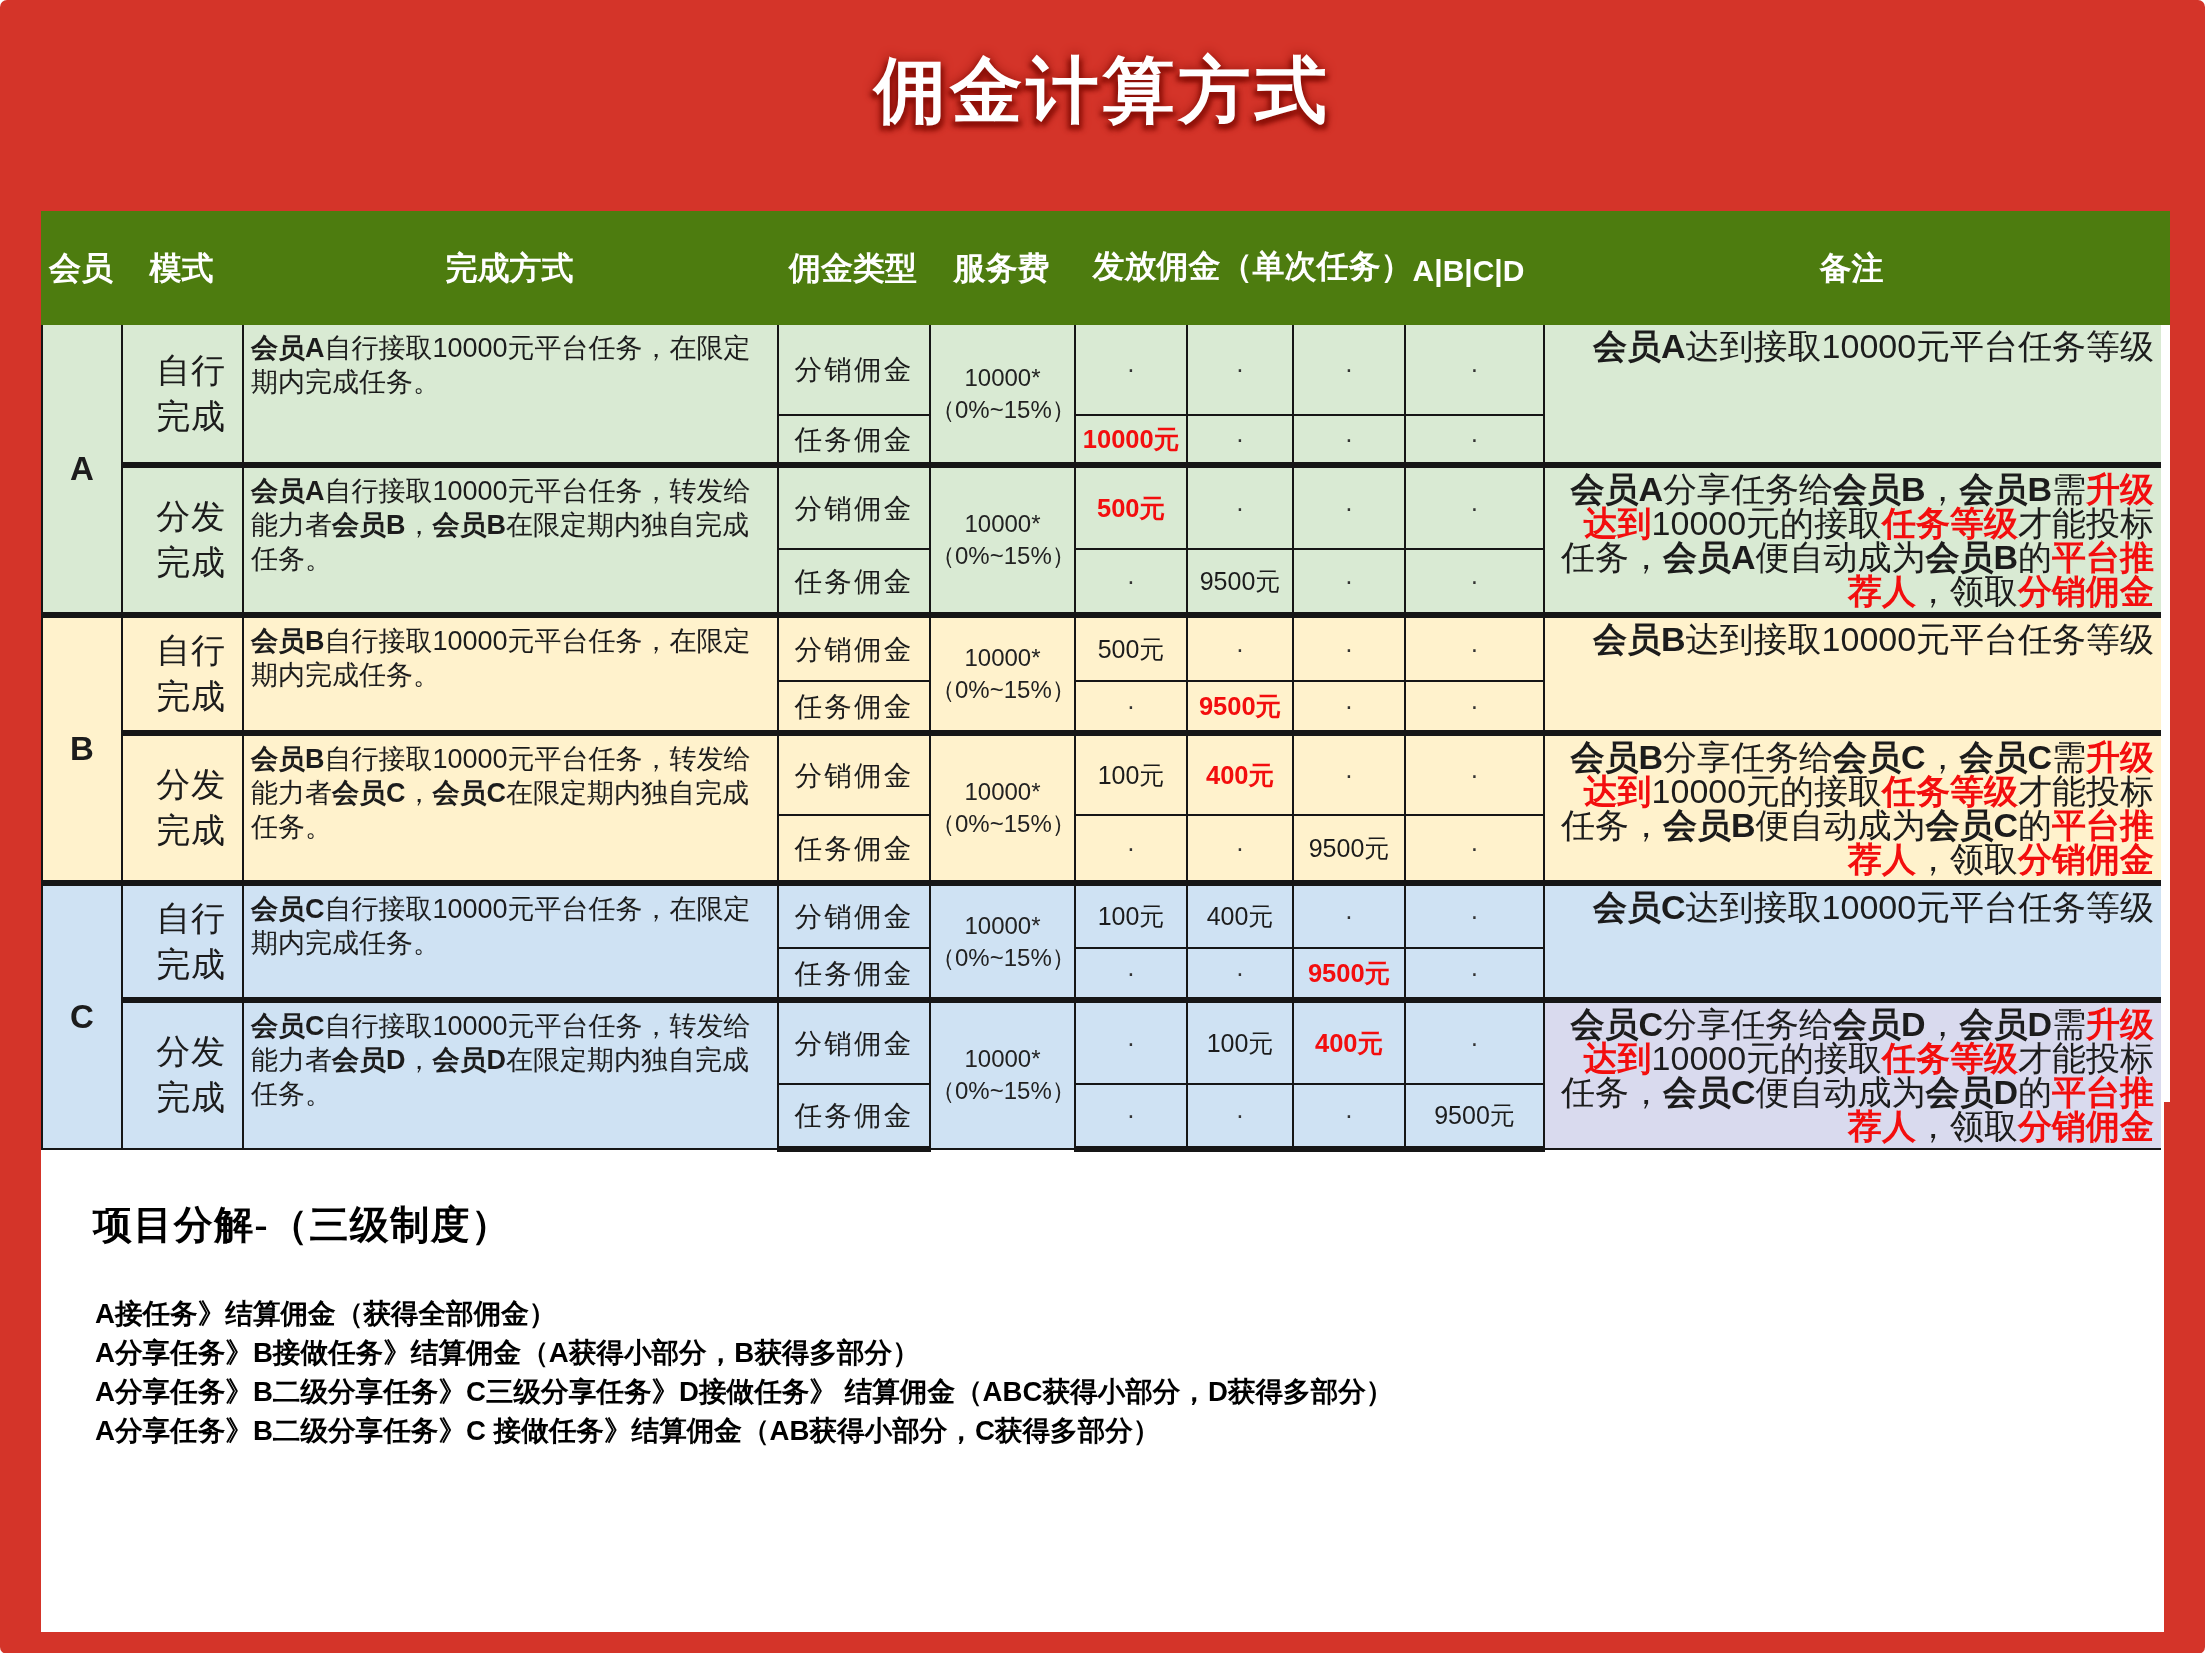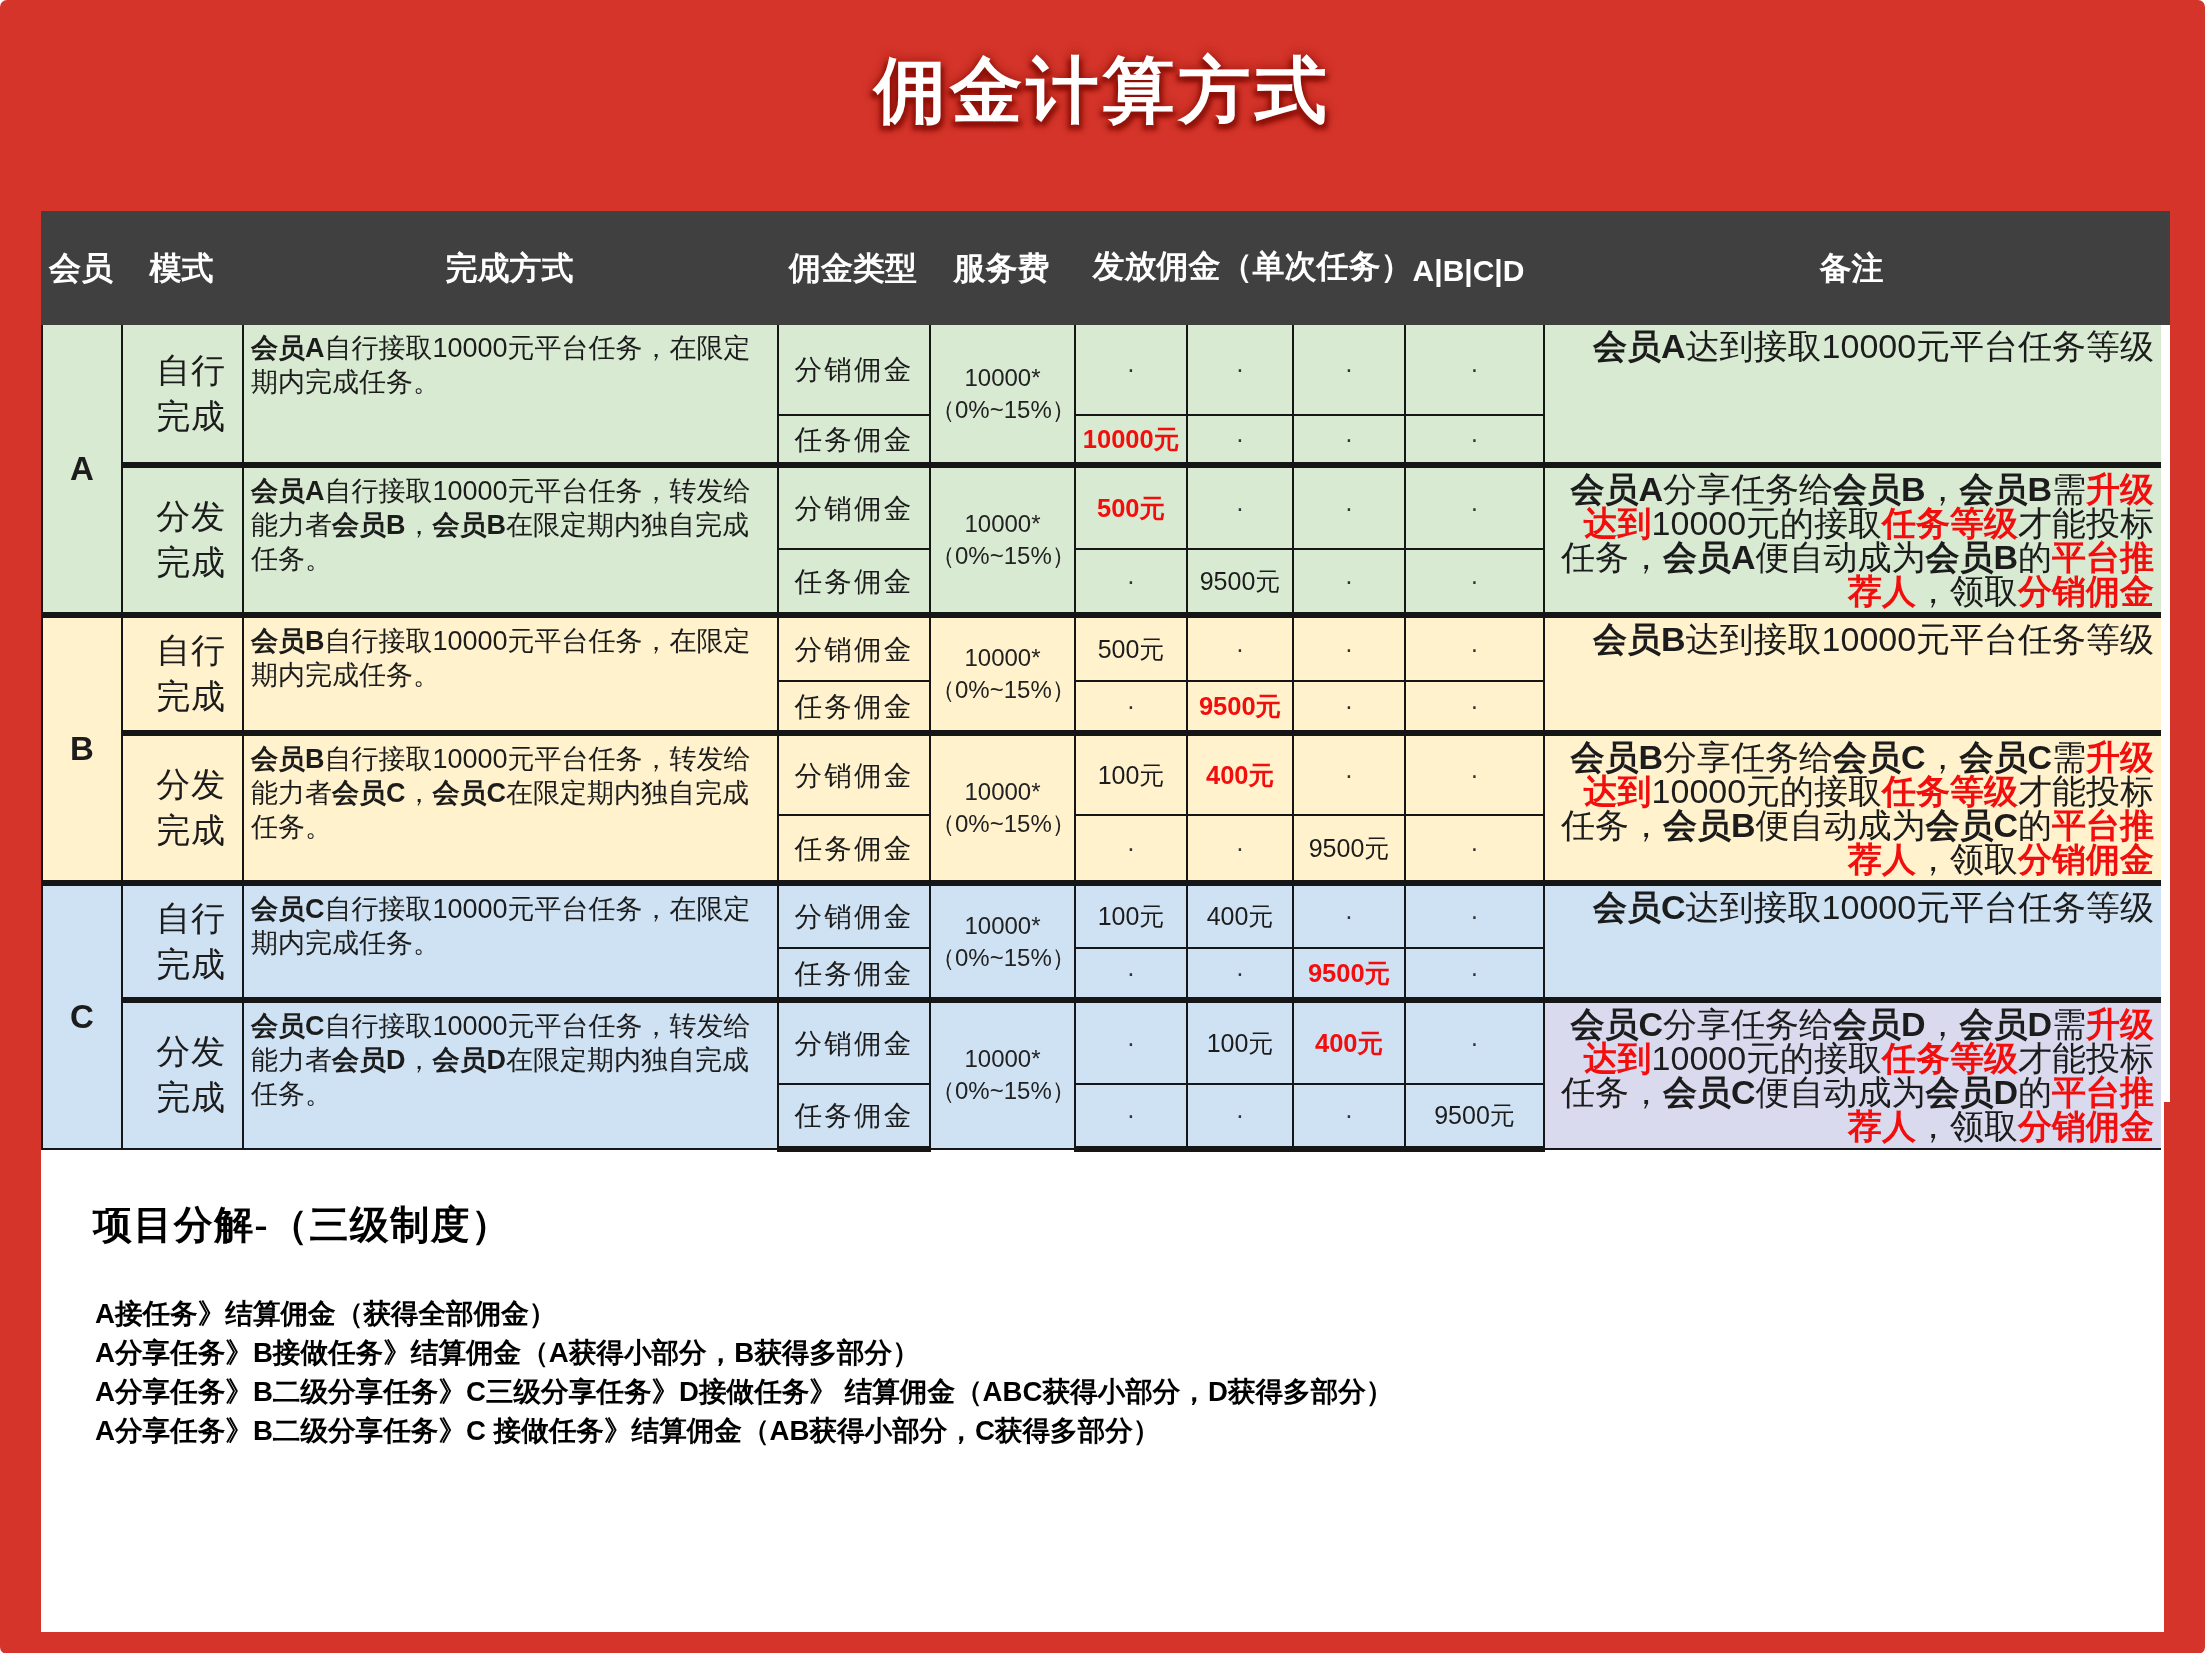--- a/index.html
+++ b/index.html
@@ -5,21 +5,21 @@
   html,body{margin:0;padding:0;}
   body{font-family:"Liberation Sans","DejaVu Sans",sans-serif;}
   .page{position:relative;width:2205px;height:1654px;background:#d43429;overflow:hidden;border-radius:7px;}
 
   .title{position:absolute;top:43px;left:0;width:2205px;text-align:center;
     font-family:"Liberation Serif","DejaVu Serif",serif;
     font-size:72px;font-weight:800;color:#ffffff;letter-spacing:4.1px;margin:0;
     text-shadow:0 0 11px rgba(140,16,8,.95), 3.4px 4.8px 4.1px rgba(140,16,8,.85), -3.4px 4.8px 4.1px rgba(140,16,8,.85);}
 
   
-  .band{position:absolute;left:41px;top:211px;width:2129px;height:114px;background:#404040;
+  .band{position:absolute;left:41px;top:211px;width:2129px;height:114px;background:#4d7c0f;
     display:flex;align-items:center;color:#ffffff;font-weight:700;font-size:32px;}
   .hc{text-align:center;line-height:1.15;}
   .hc0{width:80px;}.hc1{width:121px;}.hc2{width:535px;}.hc3{width:152px;}.hc4{width:145px;}
   .hc5{width:469px;display:flex;justify-content:center;}
   .hc6{width:617px;}
   .hc5 .l2{font-size:30px;margin-top:5.5px;}
 
   
   .sliver{position:absolute;left:2160px;top:325px;width:9.6px;height:777px;background:#ffffff;}
   .panel{position:absolute;left:41px;top:1102px;width:2123px;height:530px;background:#ffffff;}

